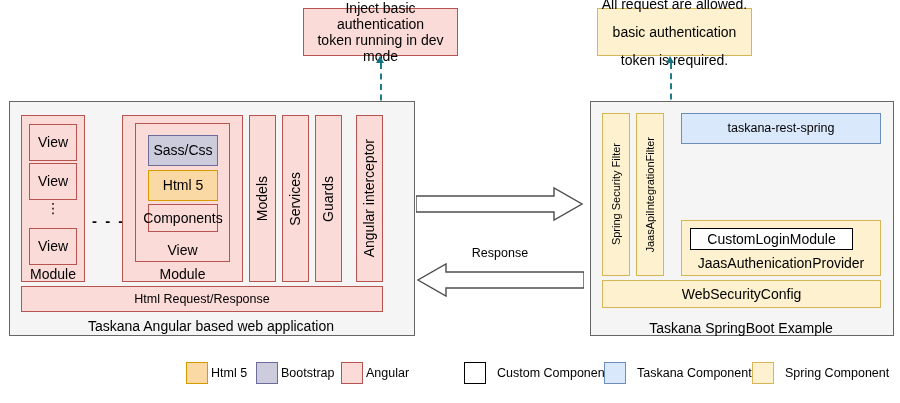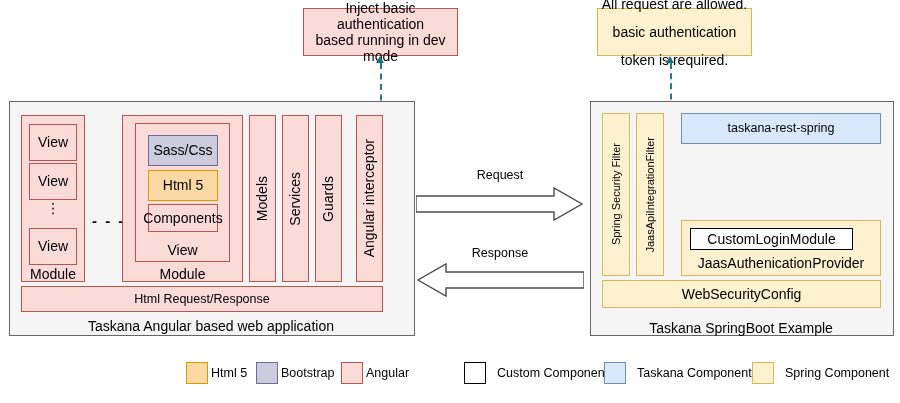--- a/index.html
+++ b/index.html
@@ -104,21 +104,21 @@
     white-space: nowrap;
   }
 </style>
 </head>
 <body>
 
 <div id="canvas">
 
   <div class="box angular fs12" style="left:303px; top:8px; width:155px; height:48px; flex-direction:column;">
     <span>Inject basic authentication</span>
-    <span>based running in dev</span>
+    <span>token running in dev</span>
     <span>mode</span>
   </div>
   <div class="dashline" style="left:380px; top:63px; height:48px;"></div>
   <div class="uparrow" style="left:376px; top:56px;"></div>
 
   <div class="box spring fs12" style="left:597px; top:8px; width:155px; height:48px; flex-direction:column;gap:12px;">
     <span>All request are allowed.</span>
     <span>basic authentication</span>
     <span>token is required.</span>
   </div>
@@ -179,23 +179,20 @@
     <span class="vert">Angular interceptor</span>
   </div>
 
   <div class="box angular fs13" style="left:21px; top:286px; width:362px; height:26px;">
     <span>Html Request/Response</span>
   </div>
   <div class="lbl fs12" style="left:9px; top:318px; width:404px;">
     <span>Taskana Angular based web application</span>
   </div>
 
-  <div class="arrow-label" style="left:430px; top:168px; width:140px;">
-    <span>Request</span>
-  </div>
   <svg class="arrowsvg" width="168" height="36" style="left:416px; top:186px;" viewBox="0 0 168 36">
     <polygon points="0,10 138,10 138,2 166,18 138,34 138,26 0,26" fill="#ffffff" stroke="#4d4d4d" stroke-width="1.4"></polygon>
   </svg>
 
   <div class="arrow-label" style="left:430px; top:246px; width:140px;">
     <span>Response</span>
   </div>
   <svg class="arrowsvg" width="168" height="36" style="left:416px; top:262px;" viewBox="0 0 168 36">
     <polygon points="168,10 30,10 30,2 2,18 30,34 30,26 168,26" fill="#ffffff" stroke="#4d4d4d" stroke-width="1.4"></polygon>
   </svg>

